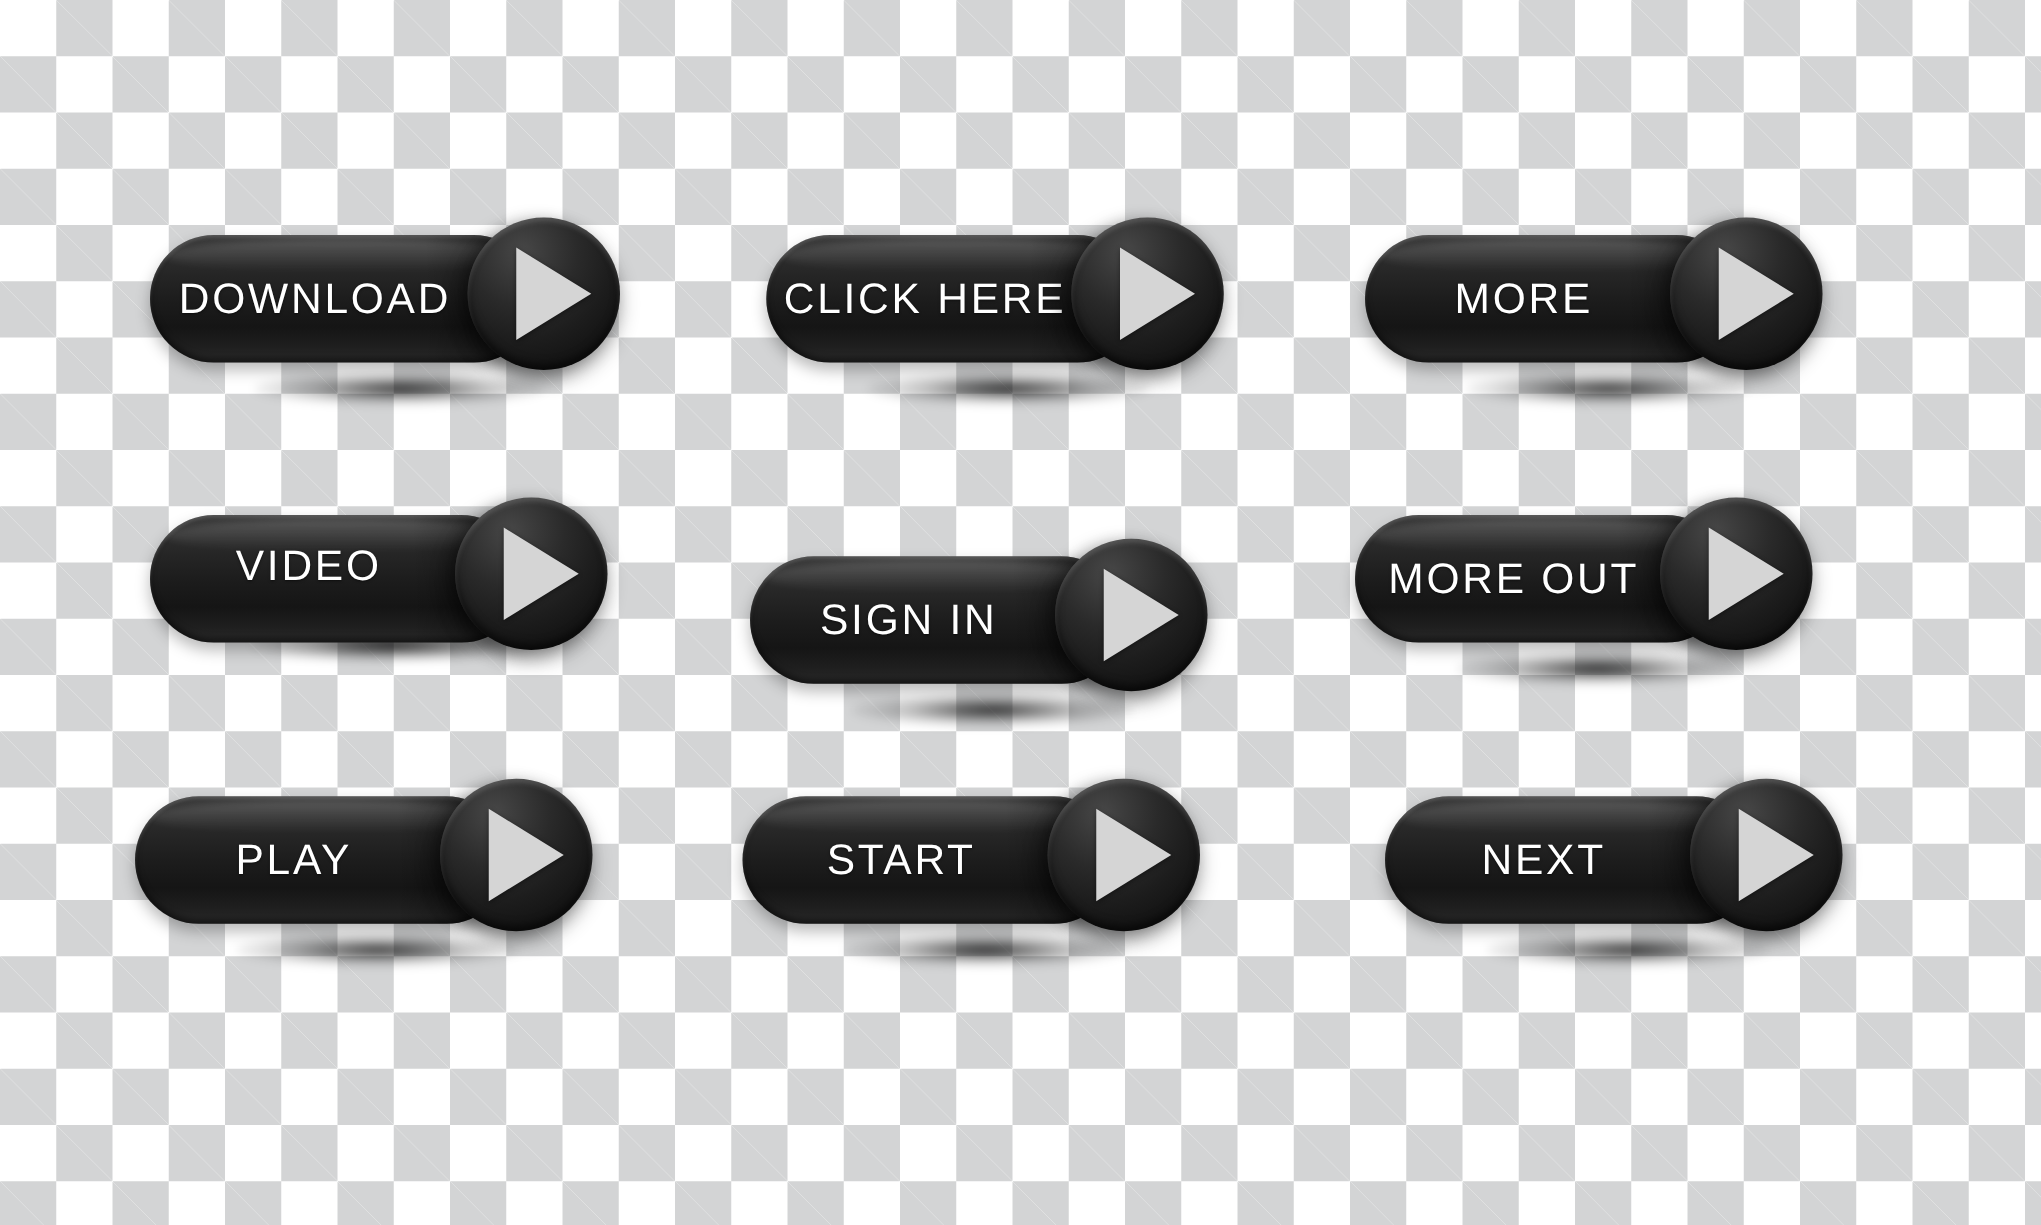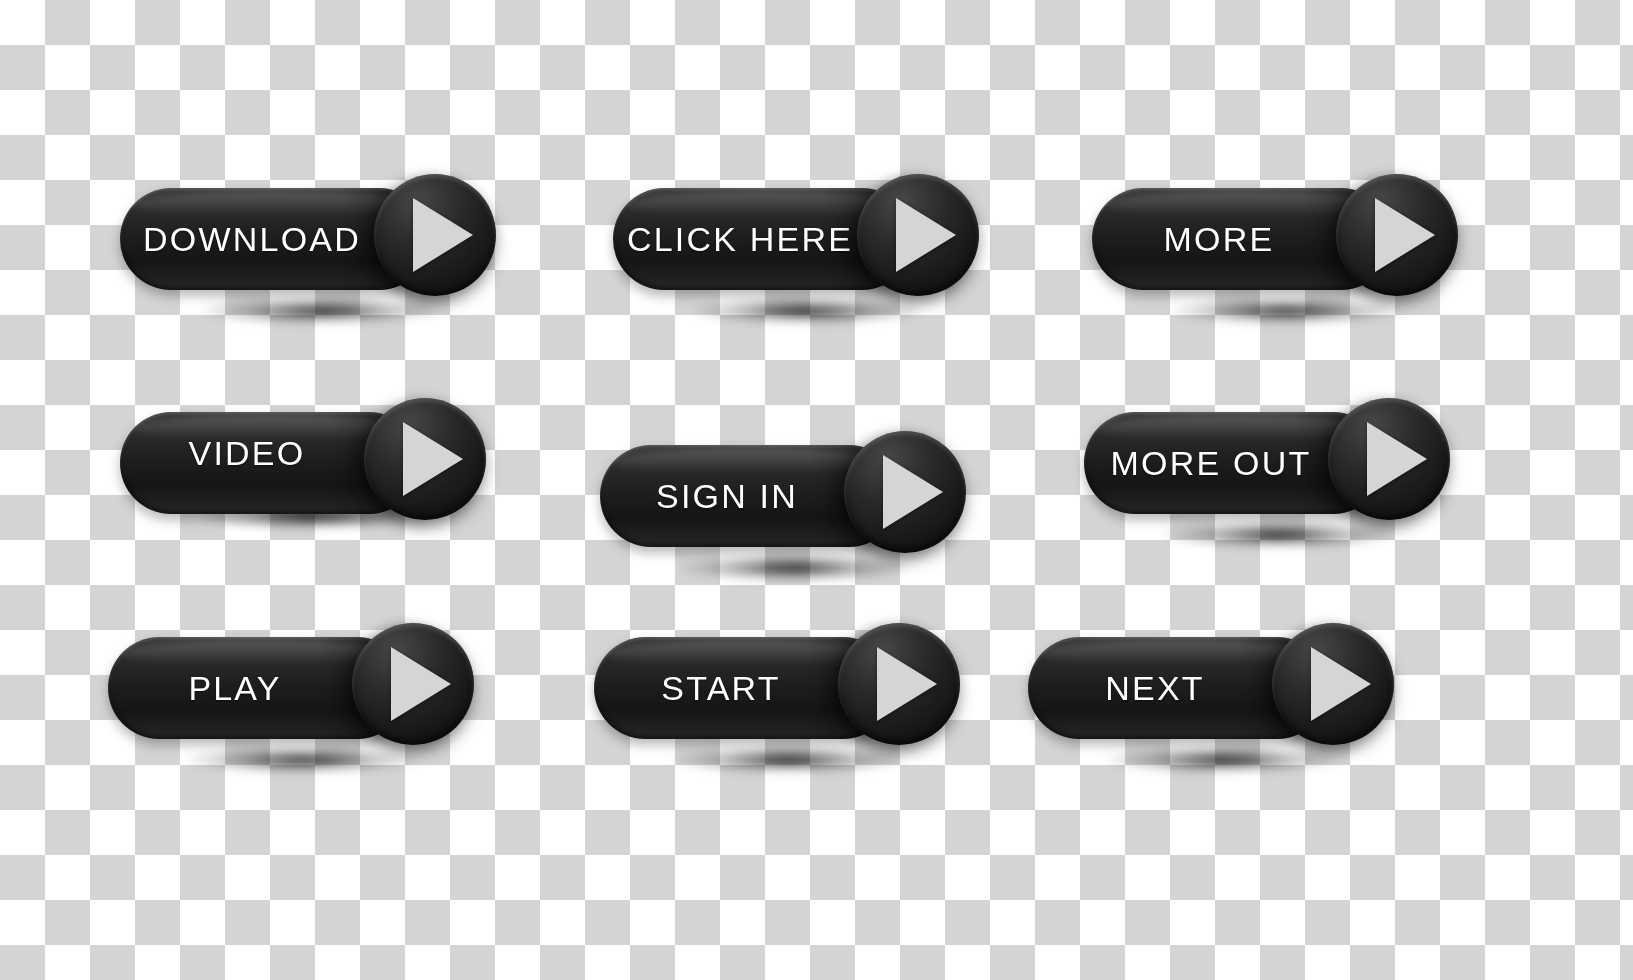--- a/index.html
+++ b/index.html
@@ -210,21 +210,21 @@
       </div>
     </div>
     <div class="button-group" style="left: 594px; top: 637px; width: 366px; height: 102px;">
       <div class="btn-shadow"></div>
       <div class="pill" style="width: 300px;"></div>
       <div class="pill-label" style="left: 0px; width: 254px;">START</div>
       <div class="knob" style="left: 244px; top: -14px;">
         <span class="play-glyph"></span>
       </div>
     </div>
-    <div class="button-group" style="left: 1028px; top: 637px; width: 366px; height: 102px;">
+    <div class="button-group" style="left: 1108px; top: 637px; width: 366px; height: 102px;">
       <div class="btn-shadow"></div>
       <div class="pill" style="width: 300px;"></div>
       <div class="pill-label" style="left: 0px; width: 254px;">NEXT</div>
       <div class="knob" style="left: 244px; top: -14px;">
         <span class="play-glyph"></span>
       </div>
     </div>
   </div>
 
 </body></html>

